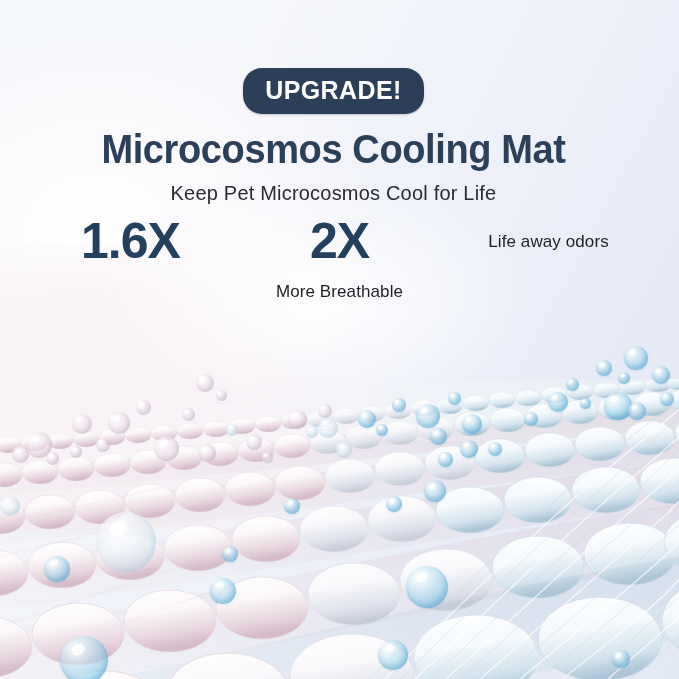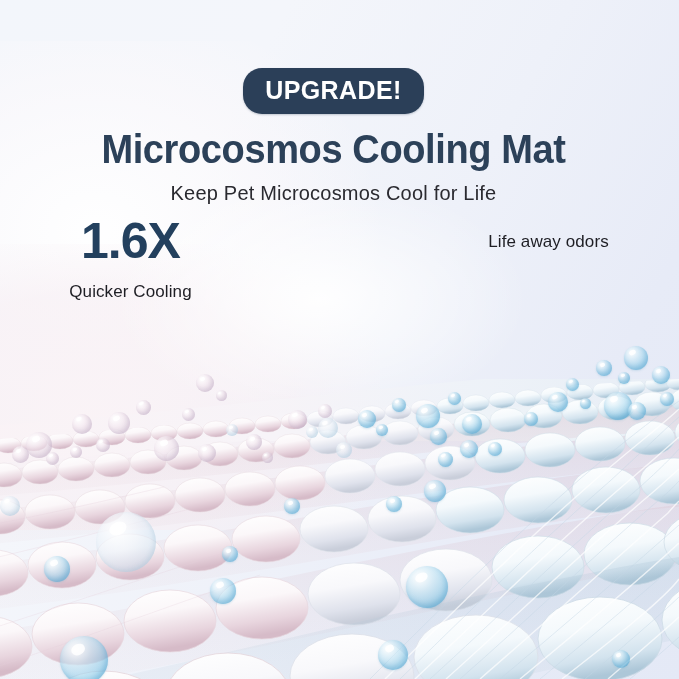--- a/index.html
+++ b/index.html
@@ -478,22 +478,23 @@
     <div class="badge-wrap">
       <span class="badge">UPGRADE!</span>
     </div>
     <div class="title">Microcosmos Cooling Mat</div>
     <div class="subtitle">Keep Pet Microcosmos Cool for Life</div>
   </div>
 
   <div class="stats">
     <div class="stat">
       <div class="stat-value">1.6X</div>
-      <div class="stat-label">Quicker Cooling</div>
     </div>
     <div class="stat">
+      <div class="stat-value">2X</div>
+      <div class="stat-label">More Breathable</div>
     </div>
     <div class="stat">
       <div class="stat-label">Life away odors</div>
     </div>
   </div>
 
 </div>
 
 </body></html>

